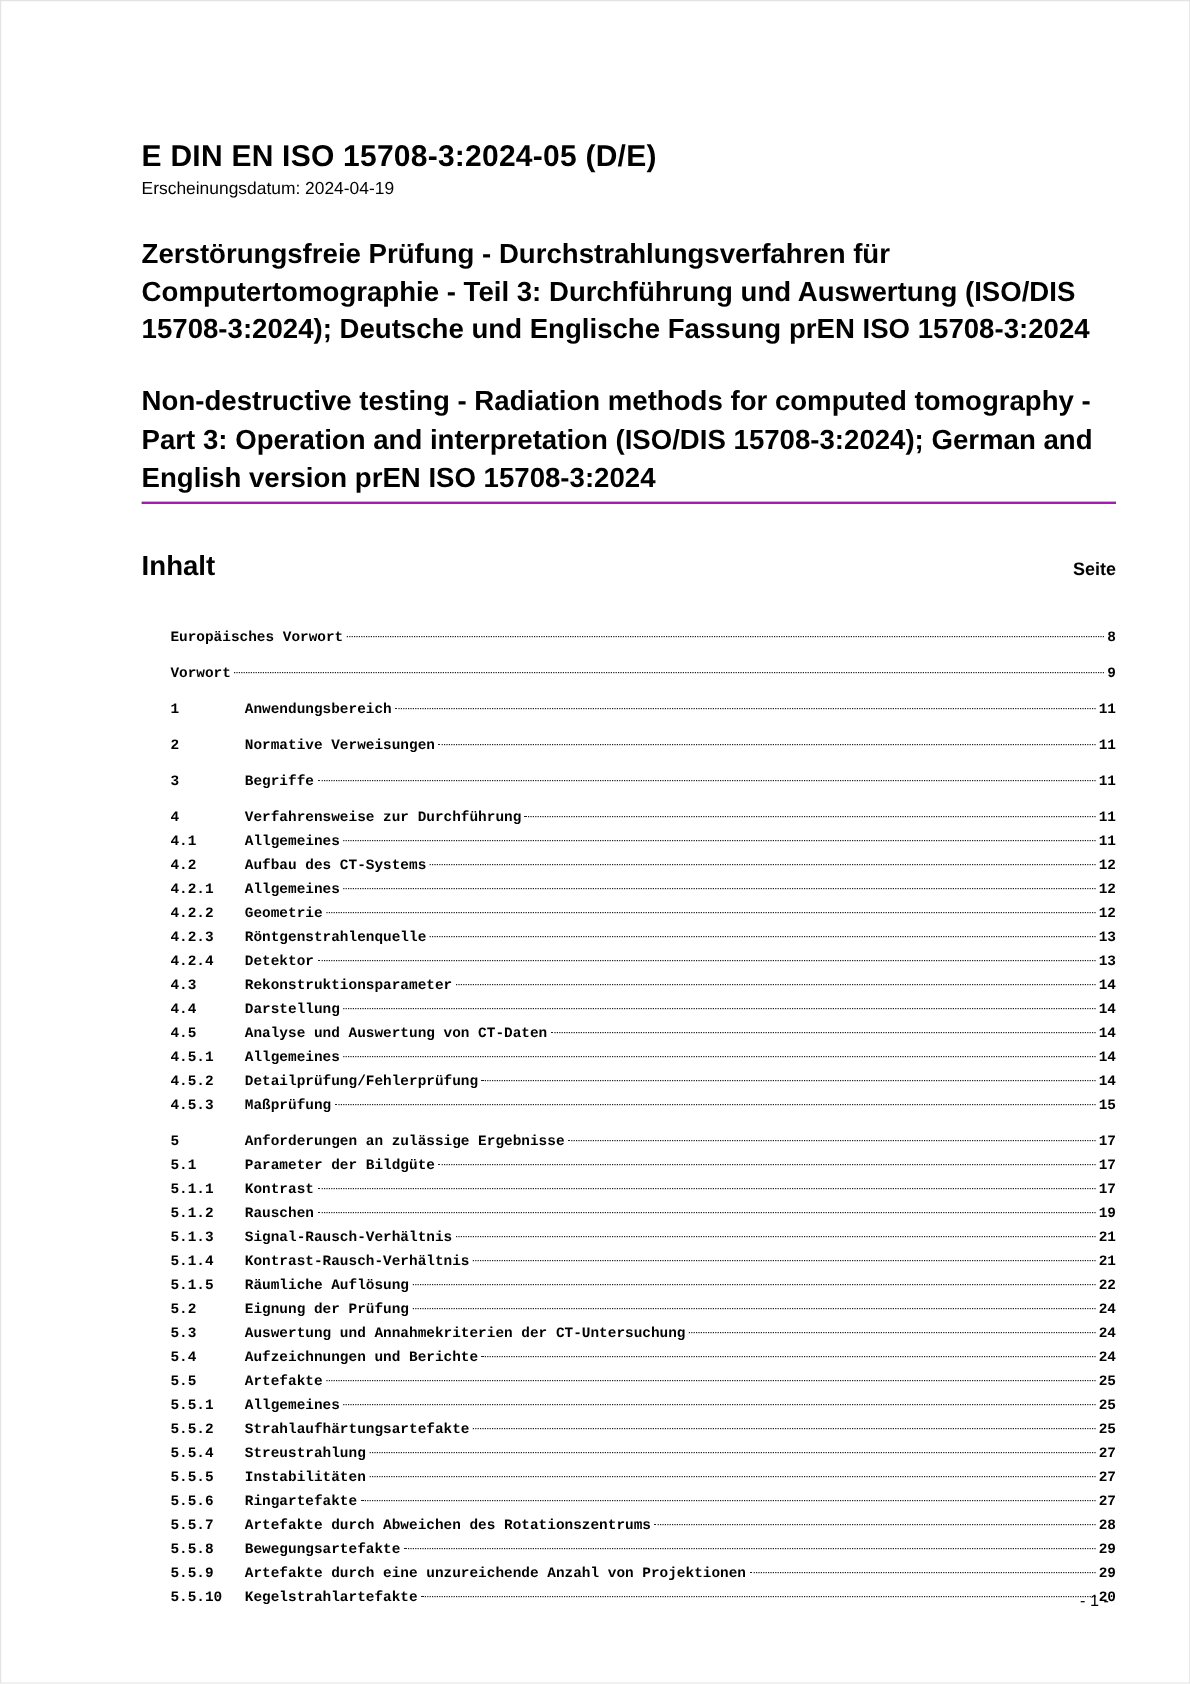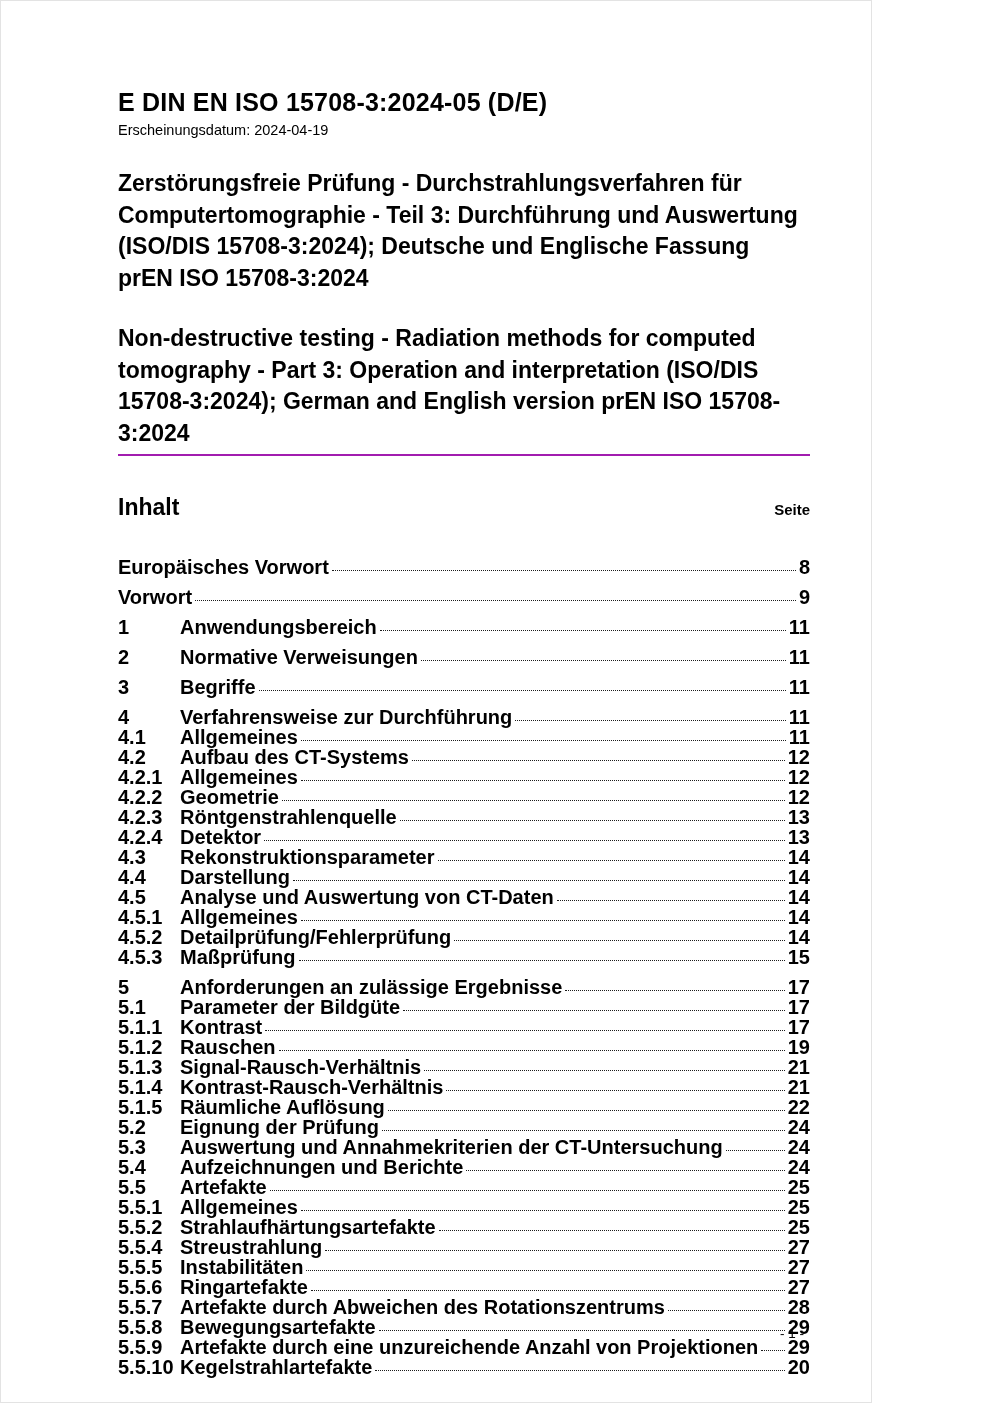--- a/index.html
+++ b/index.html
@@ -10,23 +10,23 @@
   body {
     width: 992px;
     height: 1403px;
     overflow: hidden;
     font-family: "Liberation Sans", sans-serif;
     color: #000;
   }
   .page {
     position: relative;
     box-sizing: border-box;
-    width: 872px;
+    width: 992px;
     height: 1403px;
-    padding: 88px 62px 0 118px;
+    padding: 116px 62px 0 118px;
     background: #fff;
     box-shadow: inset 0 0 0 1px #e3e3e3;
   }
   .doc-id {
     font-size: 25px;
     font-weight: bold;
     margin: 0 0 5px 0;
     letter-spacing: 0.2px;
   }
   .pubdate {
@@ -54,23 +54,24 @@
   .toc-heading {
     font-size: 23px;
     font-weight: bold;
     margin: 0;
   }
   .seite-label {
     font-size: 15px;
     font-weight: bold;
   }
   .toc {
-    font-family: Liberation Sans, sans-serif;
-    font-weight: bold;
-    font-size: 20px;
+    font-family: Liberation Mono, monospace;
+    font-weight: bold;
+    font-size: 12px;
+    margin-left: 24px;
   }
   .row {
     display: flex;
     align-items: baseline;
     line-height: 20px;
     white-space: nowrap;
   }
   .row.top {
     margin-top: 10px;
   }

